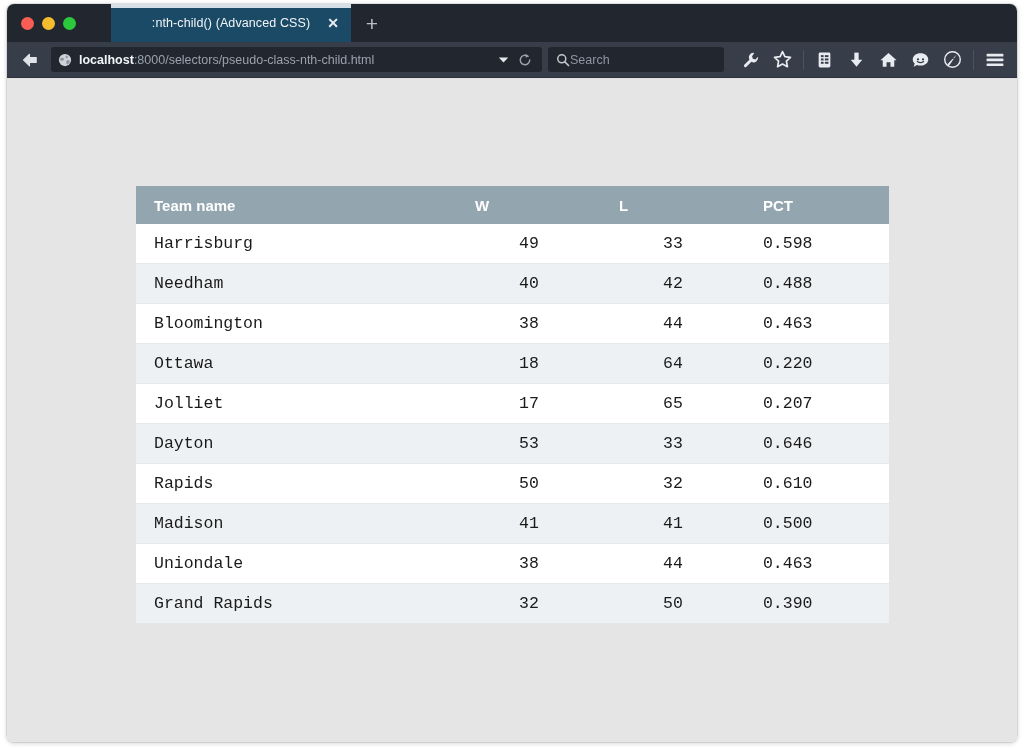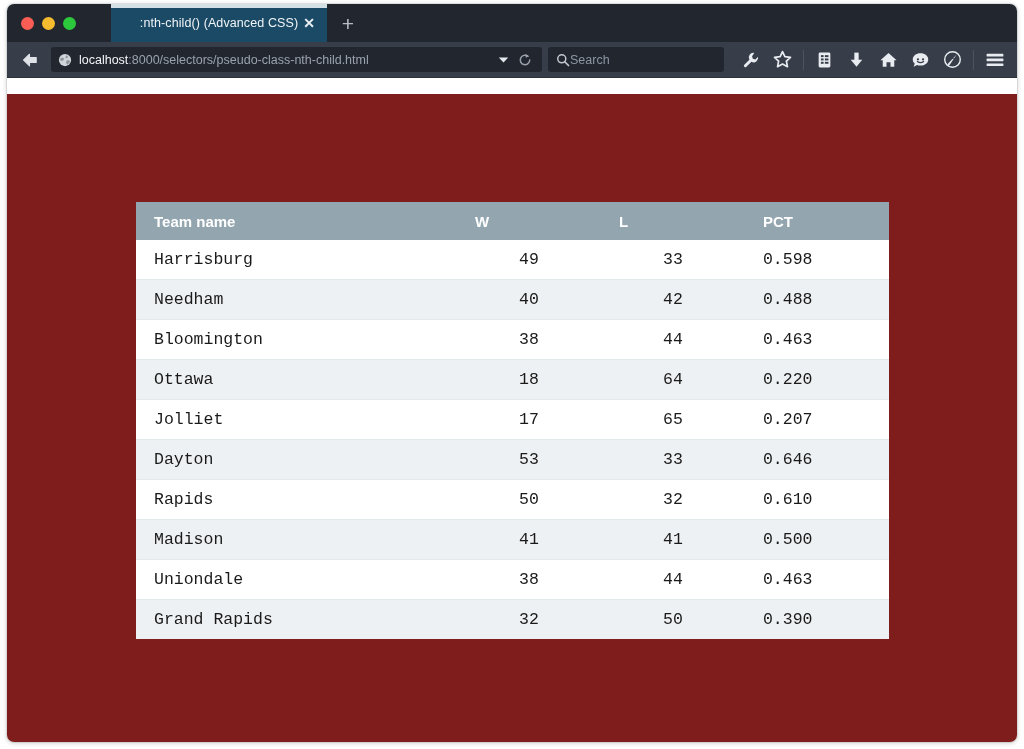--- a/index.html
+++ b/index.html
@@ -50,21 +50,21 @@
     height: 13px;
     border-radius: 50%;
     display: block;
   }
   .light.red    { background: #f95d53; }
   .light.yellow { background: #f6bc2f; }
   .light.green  { background: #2cc93c; }
 
   .tab {
     position: relative;
-    width: 216px;
+    width: 240px;
     height: 38px;
     background: #1b4a66;
     display: flex;
     align-items: center;
     justify-content: center;
     margin-left: 23px;
     box-sizing: border-box;
   }
   .tab::before {
     content: "";
@@ -141,21 +141,21 @@
   }
   .url-text {
     flex: 1 1 auto;
     font-size: 12.5px;
     color: #9aa2ad;
     white-space: nowrap;
     overflow: hidden;
     text-overflow: ellipsis;
     min-width: 0;
   }
-  .url-text b { color: #f2f5f8; font-weight: normal; }
+  .url-text b { color: #f2f5f8; font-weight: bold; }
   .url-actions {
     flex: 0 0 auto;
     display: flex;
     align-items: center;
     gap: 9px;
     padding-right: 3px;
   }
   .search-bar {
     flex: 0 0 176px;
     height: 25px;
@@ -187,24 +187,23 @@
   .tb-sep {
     width: 1px;
     height: 20px;
     background: #4d5461;
     margin: 0 3px;
   }
 
   
   .page {
     flex: 1 1 auto;
-    background: #7f1d1d;
+    background: #e5e5e5;
     position: relative;
     overflow: hidden;
-    margin-top: 16px;
   }
 
   .table-wrap {
     position: absolute;
     left: 129px;
     top: 108px;
     width: 753px;
   }
   table.standings {
     width: 100%;

